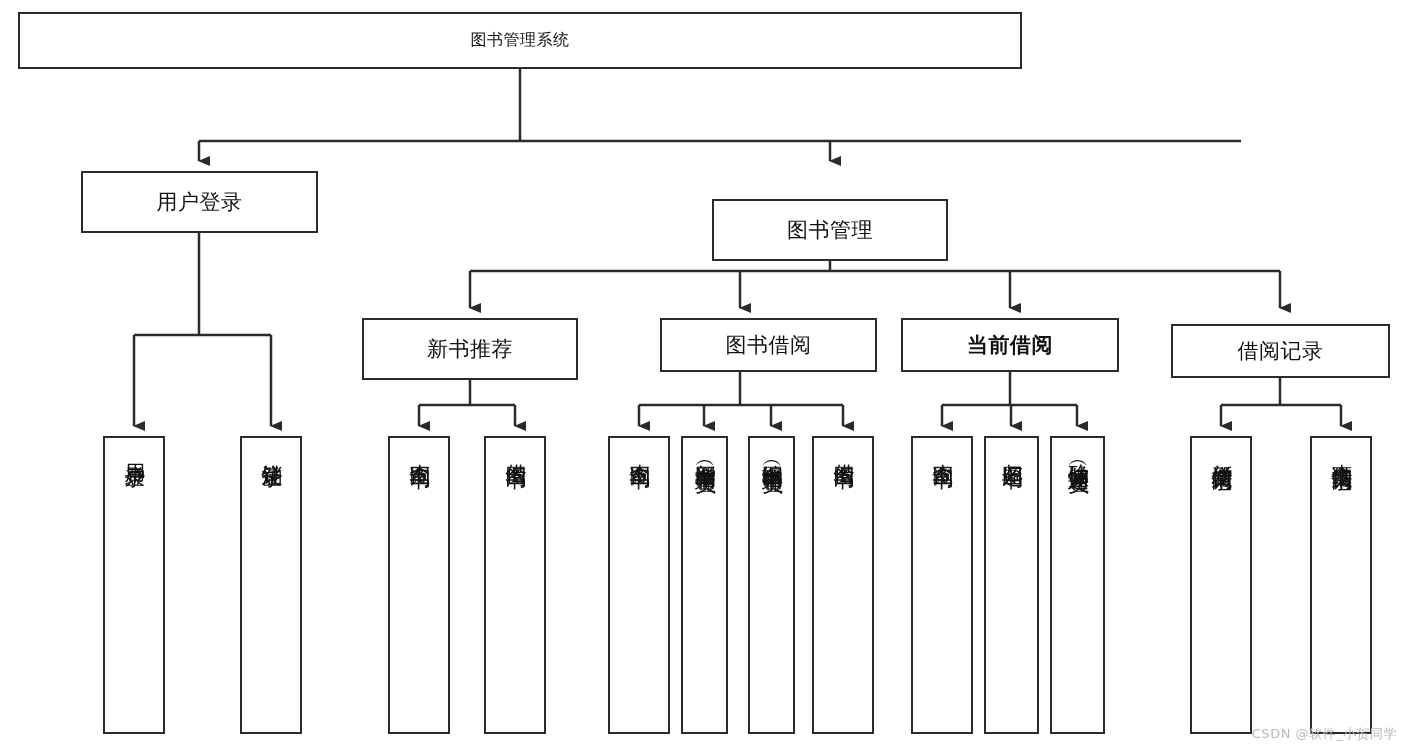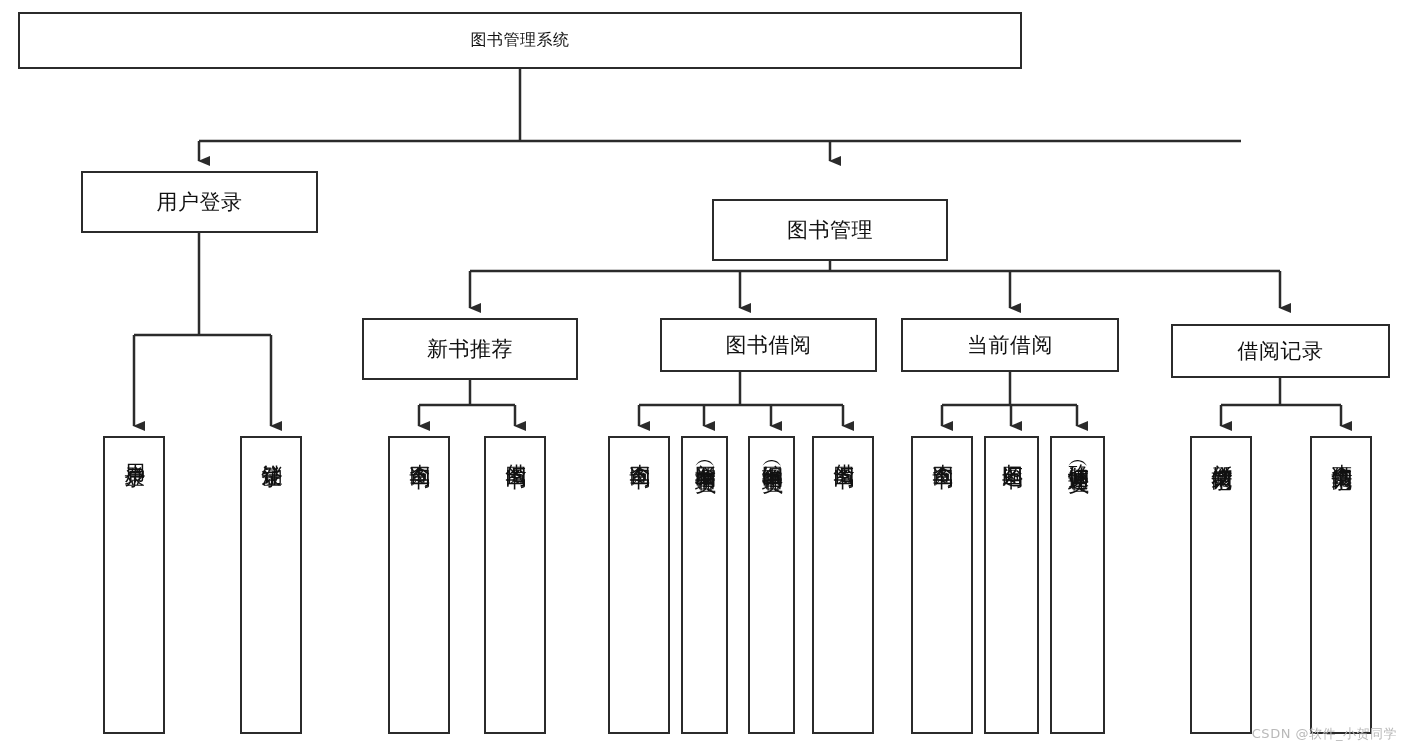--- a/index.html
+++ b/index.html
@@ -135,21 +135,21 @@
   <div class="node" style="left: 712px; top: 171px; width: 236px; height: 62px; margin-top: 28px;">
     <span class="label">图书管理</span>
   </div>
 
   <div class="node" style="left: 362px; top: 318px; width: 216px; height: 62px;">
     <span class="label">新书推荐</span>
   </div>
   <div class="node" style="left: 660px; top: 318px; width: 217px; height: 54px;">
     <span class="label">图书借阅</span>
   </div>
-  <div class="node" style="left: 901px; top: 318px; width: 218px; height: 54px;">
+  <div class="node" style="left: 901px; top: 318px; width: 218px; height: 54px; font-weight: bold;">
     <span class="label">当前借阅</span>
   </div>
   <div class="node" style="left: 1171px; top: 324px; width: 219px; height: 54px; text-align: right;">
     <span class="label">借阅记录</span>
   </div>
 
   <div class="node vertical" style="left: 103px; top: 436px; width: 62px; height: 298px;">
     <span class="label">用户登录</span>
   </div>
   <div class="node vertical" style="left: 240px; top: 436px; width: 62px; height: 298px;">

